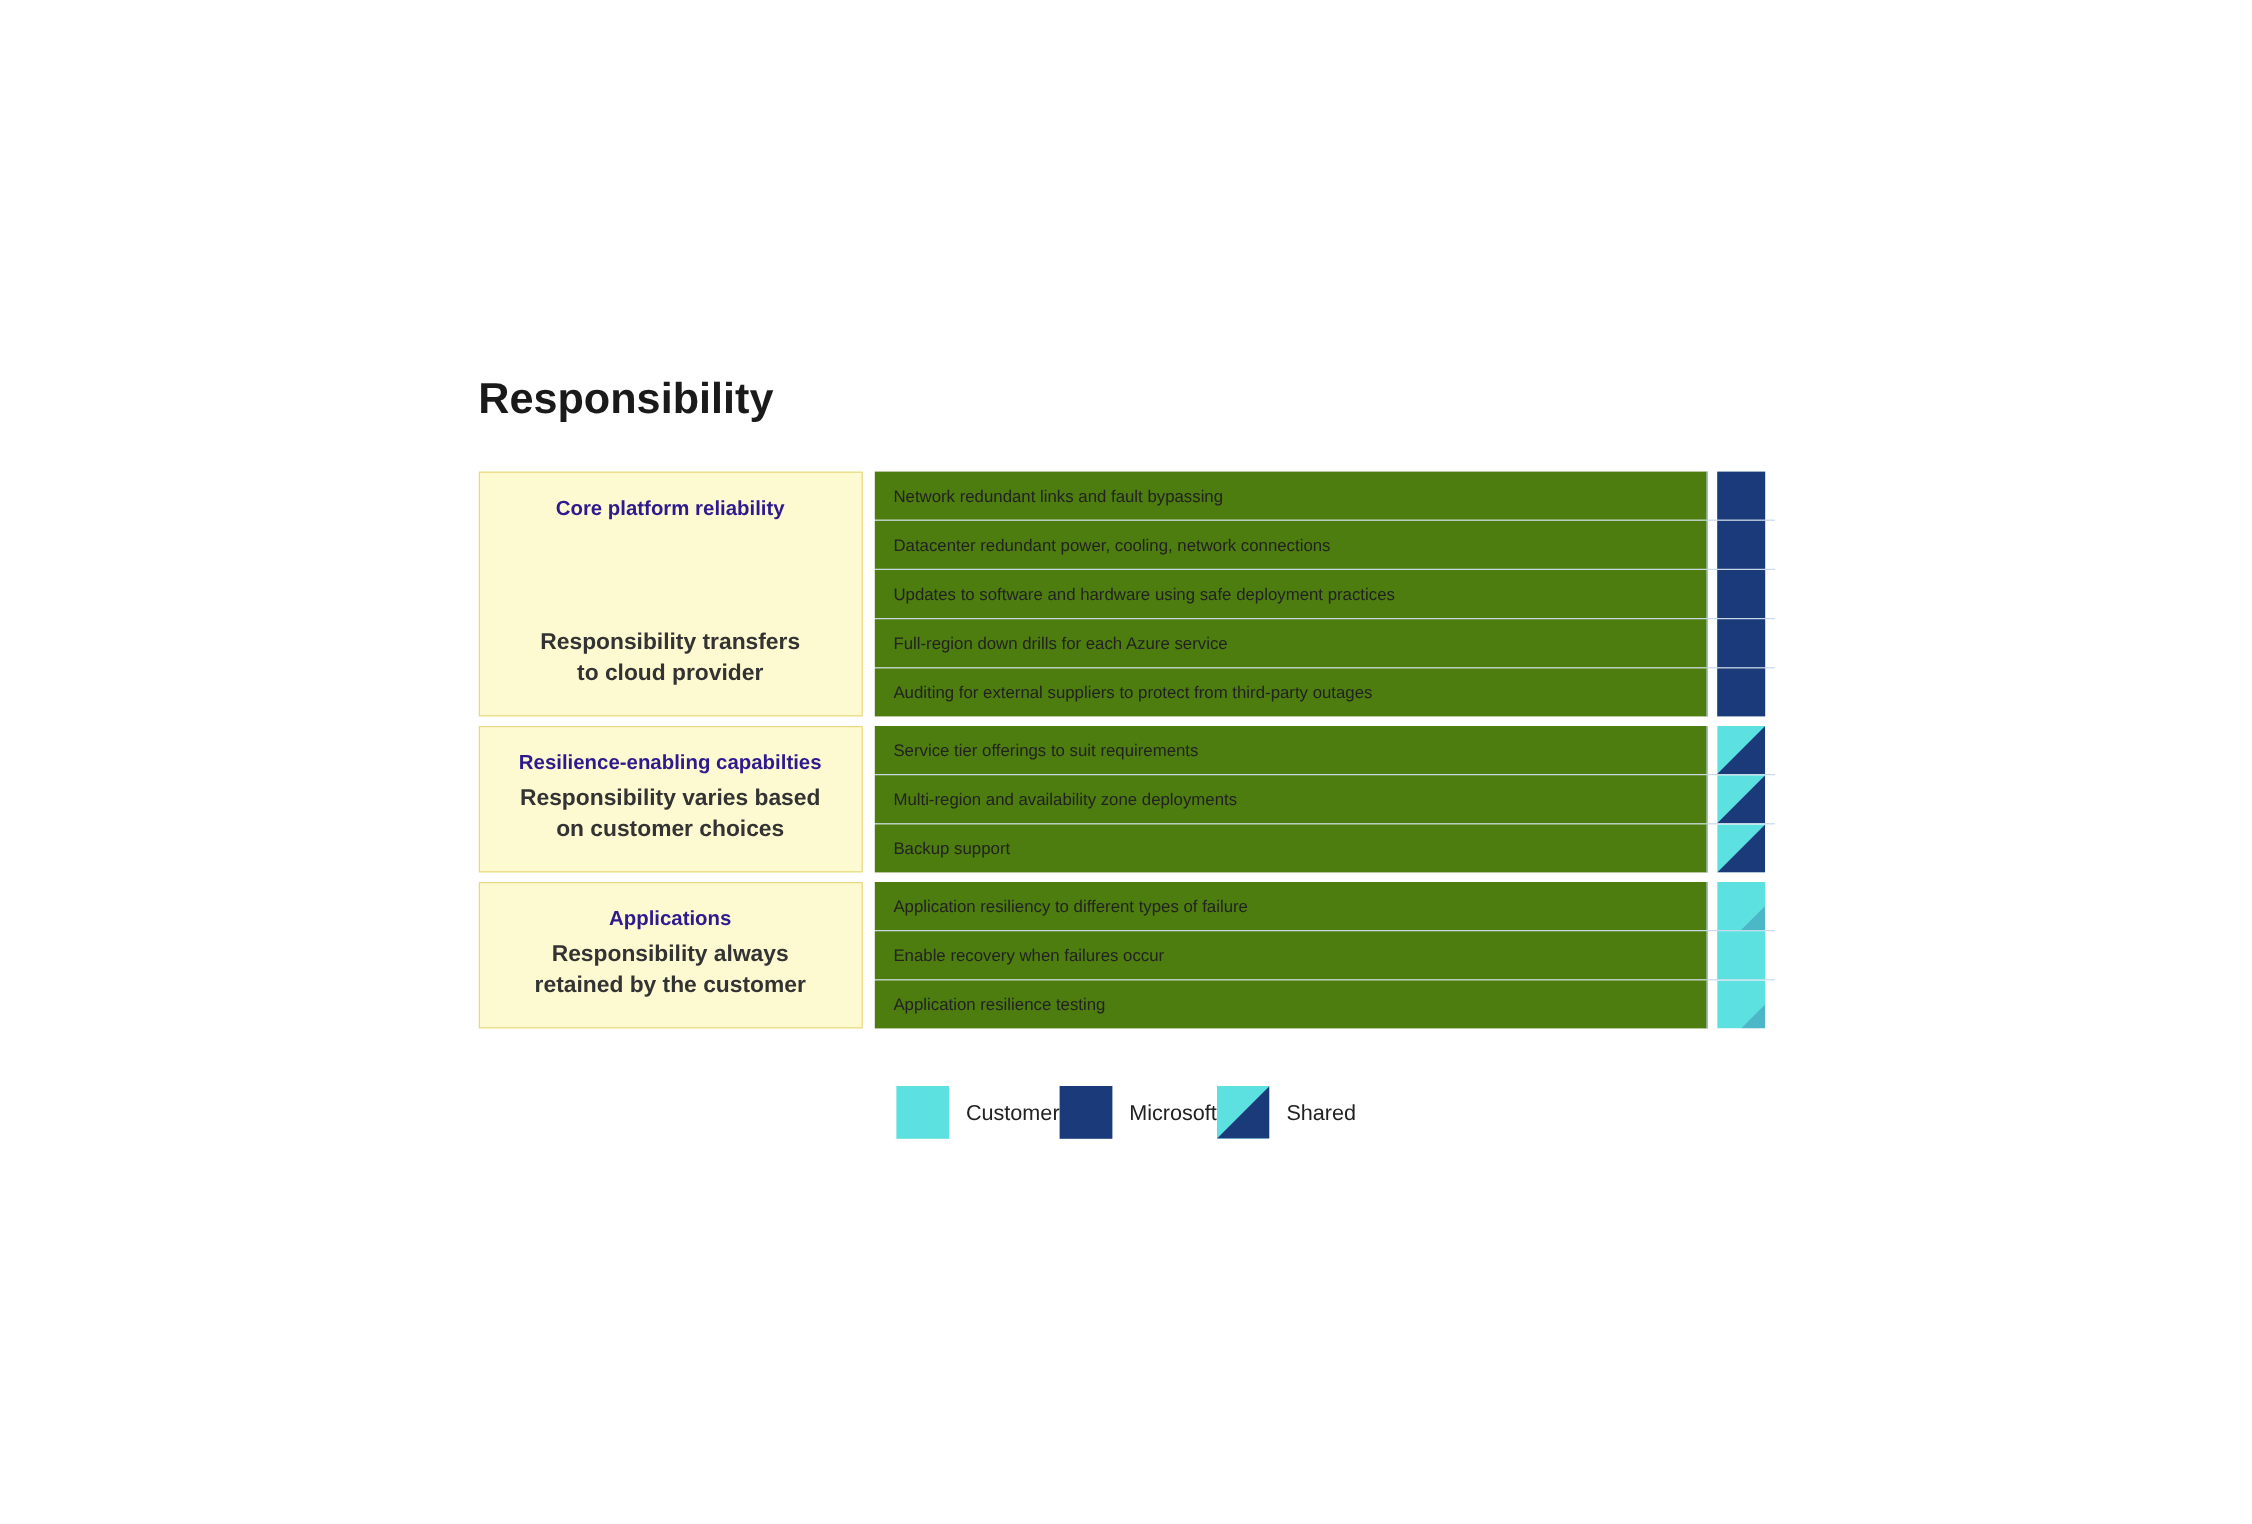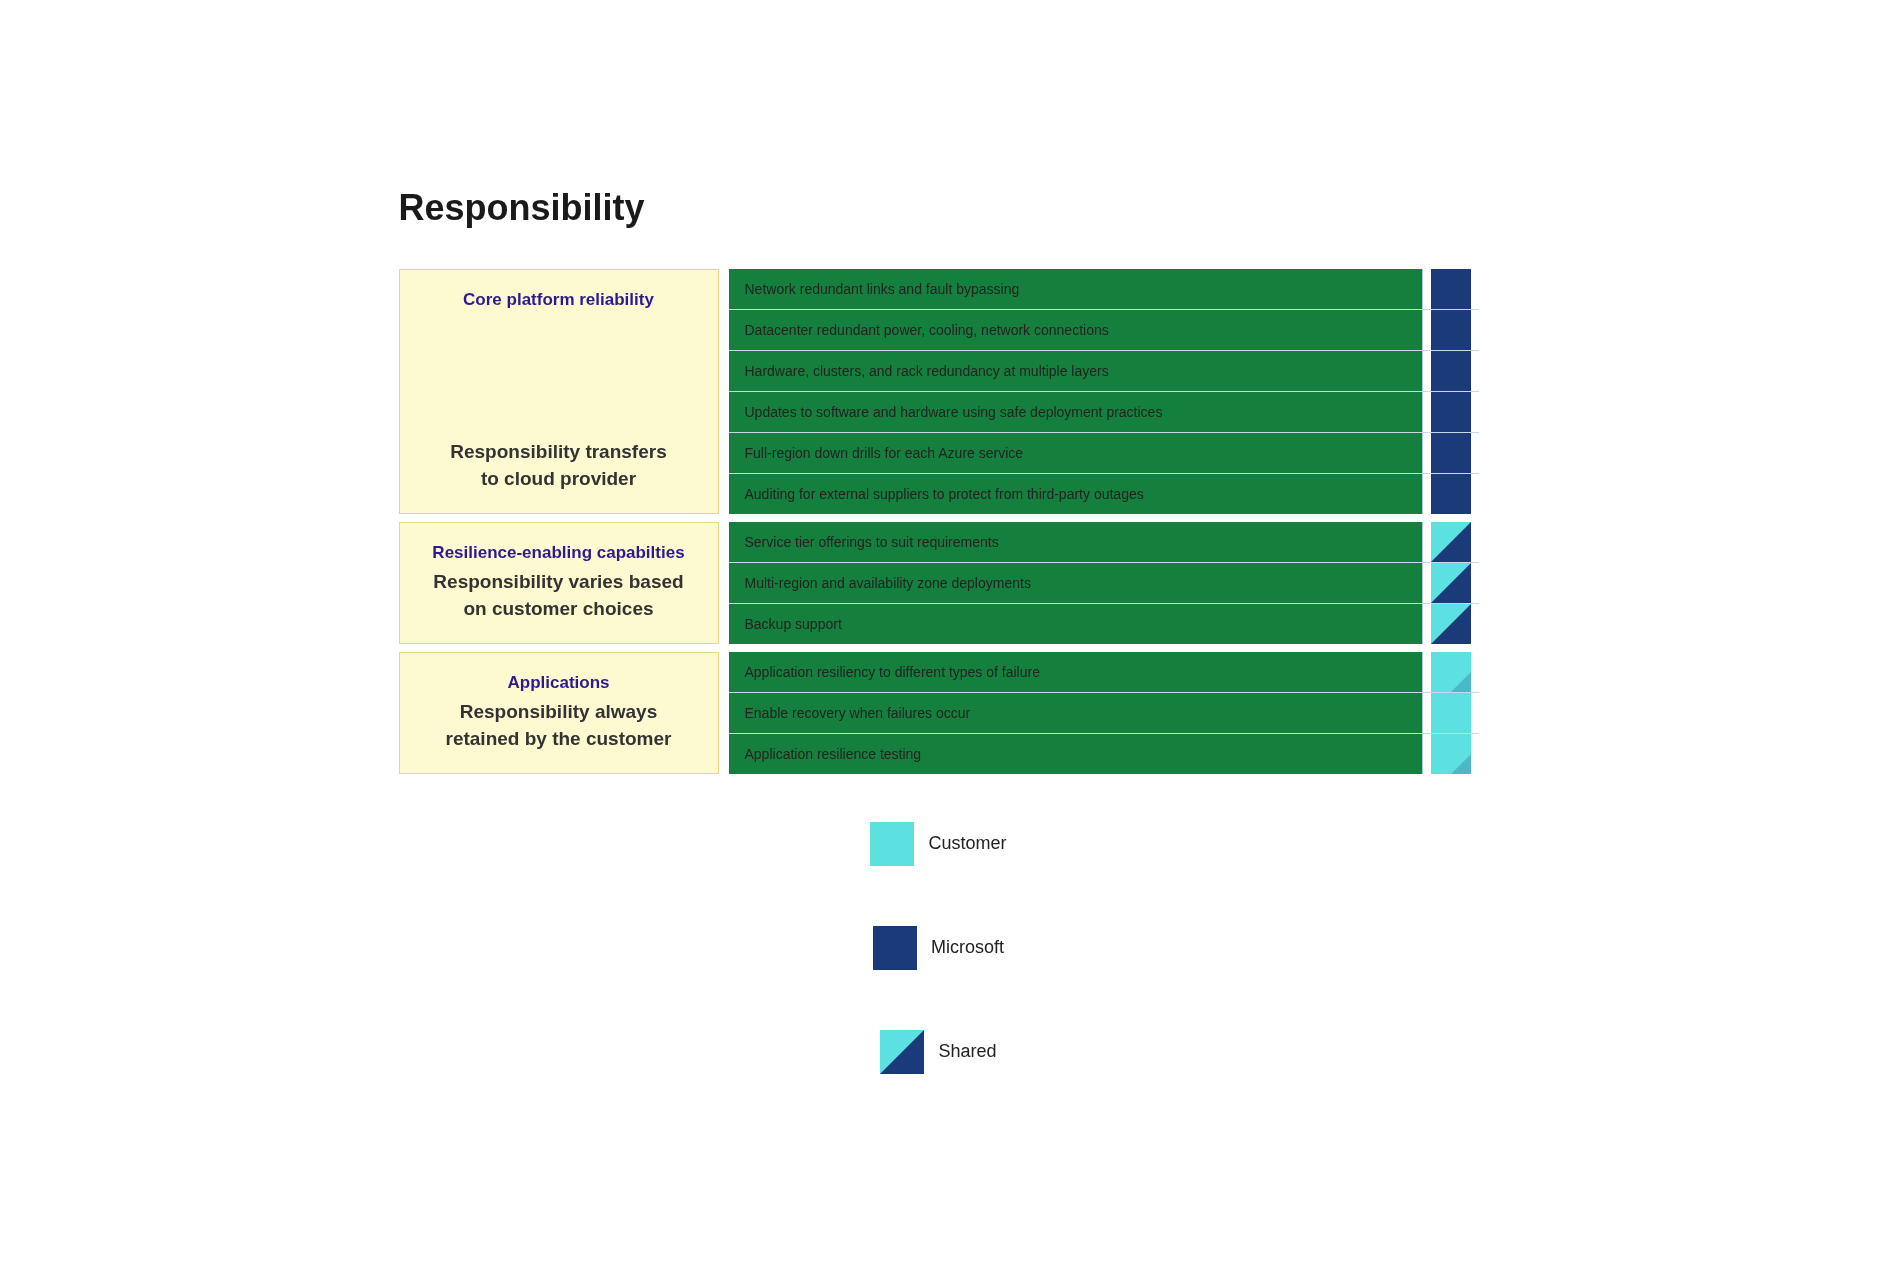--- a/index.html
+++ b/index.html
@@ -70,21 +70,21 @@
       display: flex;
       flex-direction: row;
       align-items: stretch;
       border-bottom: 1px solid #c8d8e8;
     }
     .feature-row:last-child {
       border-bottom: none;
     }
     .feature-text {
       flex: 1;
-      background: #15803d;
+      background: #4d7c0f;
       padding: 10px 16px;
       font-size: 14px;
       color: #222;
       display: flex;
       align-items: center;
       border-right: 1px solid #b0c8de;
     }
     .responsibility-indicator {
       width: 56px;
       min-width: 56px;
@@ -100,24 +100,22 @@
     }
     
     .resp-customer {
       background: #5ce0e0;
       width: 40px;
       height: 40px;
     }
     
     .legend {
       display: flex;
-      flex-direction: column;
       justify-content: center;
       align-items: center;
-      gap: 60px;
       margin-top: 40px;
     }
     .legend-item {
       display: flex;
       align-items: center;
       gap: 14px;
       font-size: 18px;
       color: #222;
     }
     .legend-box {
@@ -153,26 +151,20 @@
         </div>
         <div class="rows-block">
           <div class="feature-row">
             <div class="feature-text">Network redundant links and fault bypassing</div>
             <div class="responsibility-indicator">
               <div class="resp-microsoft"></div>
             </div>
           </div>
           <div class="feature-row">
             <div class="feature-text">Datacenter redundant power, cooling, network connections</div>
-            <div class="responsibility-indicator">
-              <div class="resp-microsoft"></div>
-            </div>
-          </div>
-          <div class="feature-row">
-            <div class="feature-text">Hardware, clusters, and rack redundancy at multiple layers</div>
             <div class="responsibility-indicator">
               <div class="resp-microsoft"></div>
             </div>
           </div>
           <div class="feature-row">
             <div class="feature-text">Updates to software and hardware using safe deployment practices</div>
             <div class="responsibility-indicator">
               <div class="resp-microsoft"></div>
             </div>
           </div>

